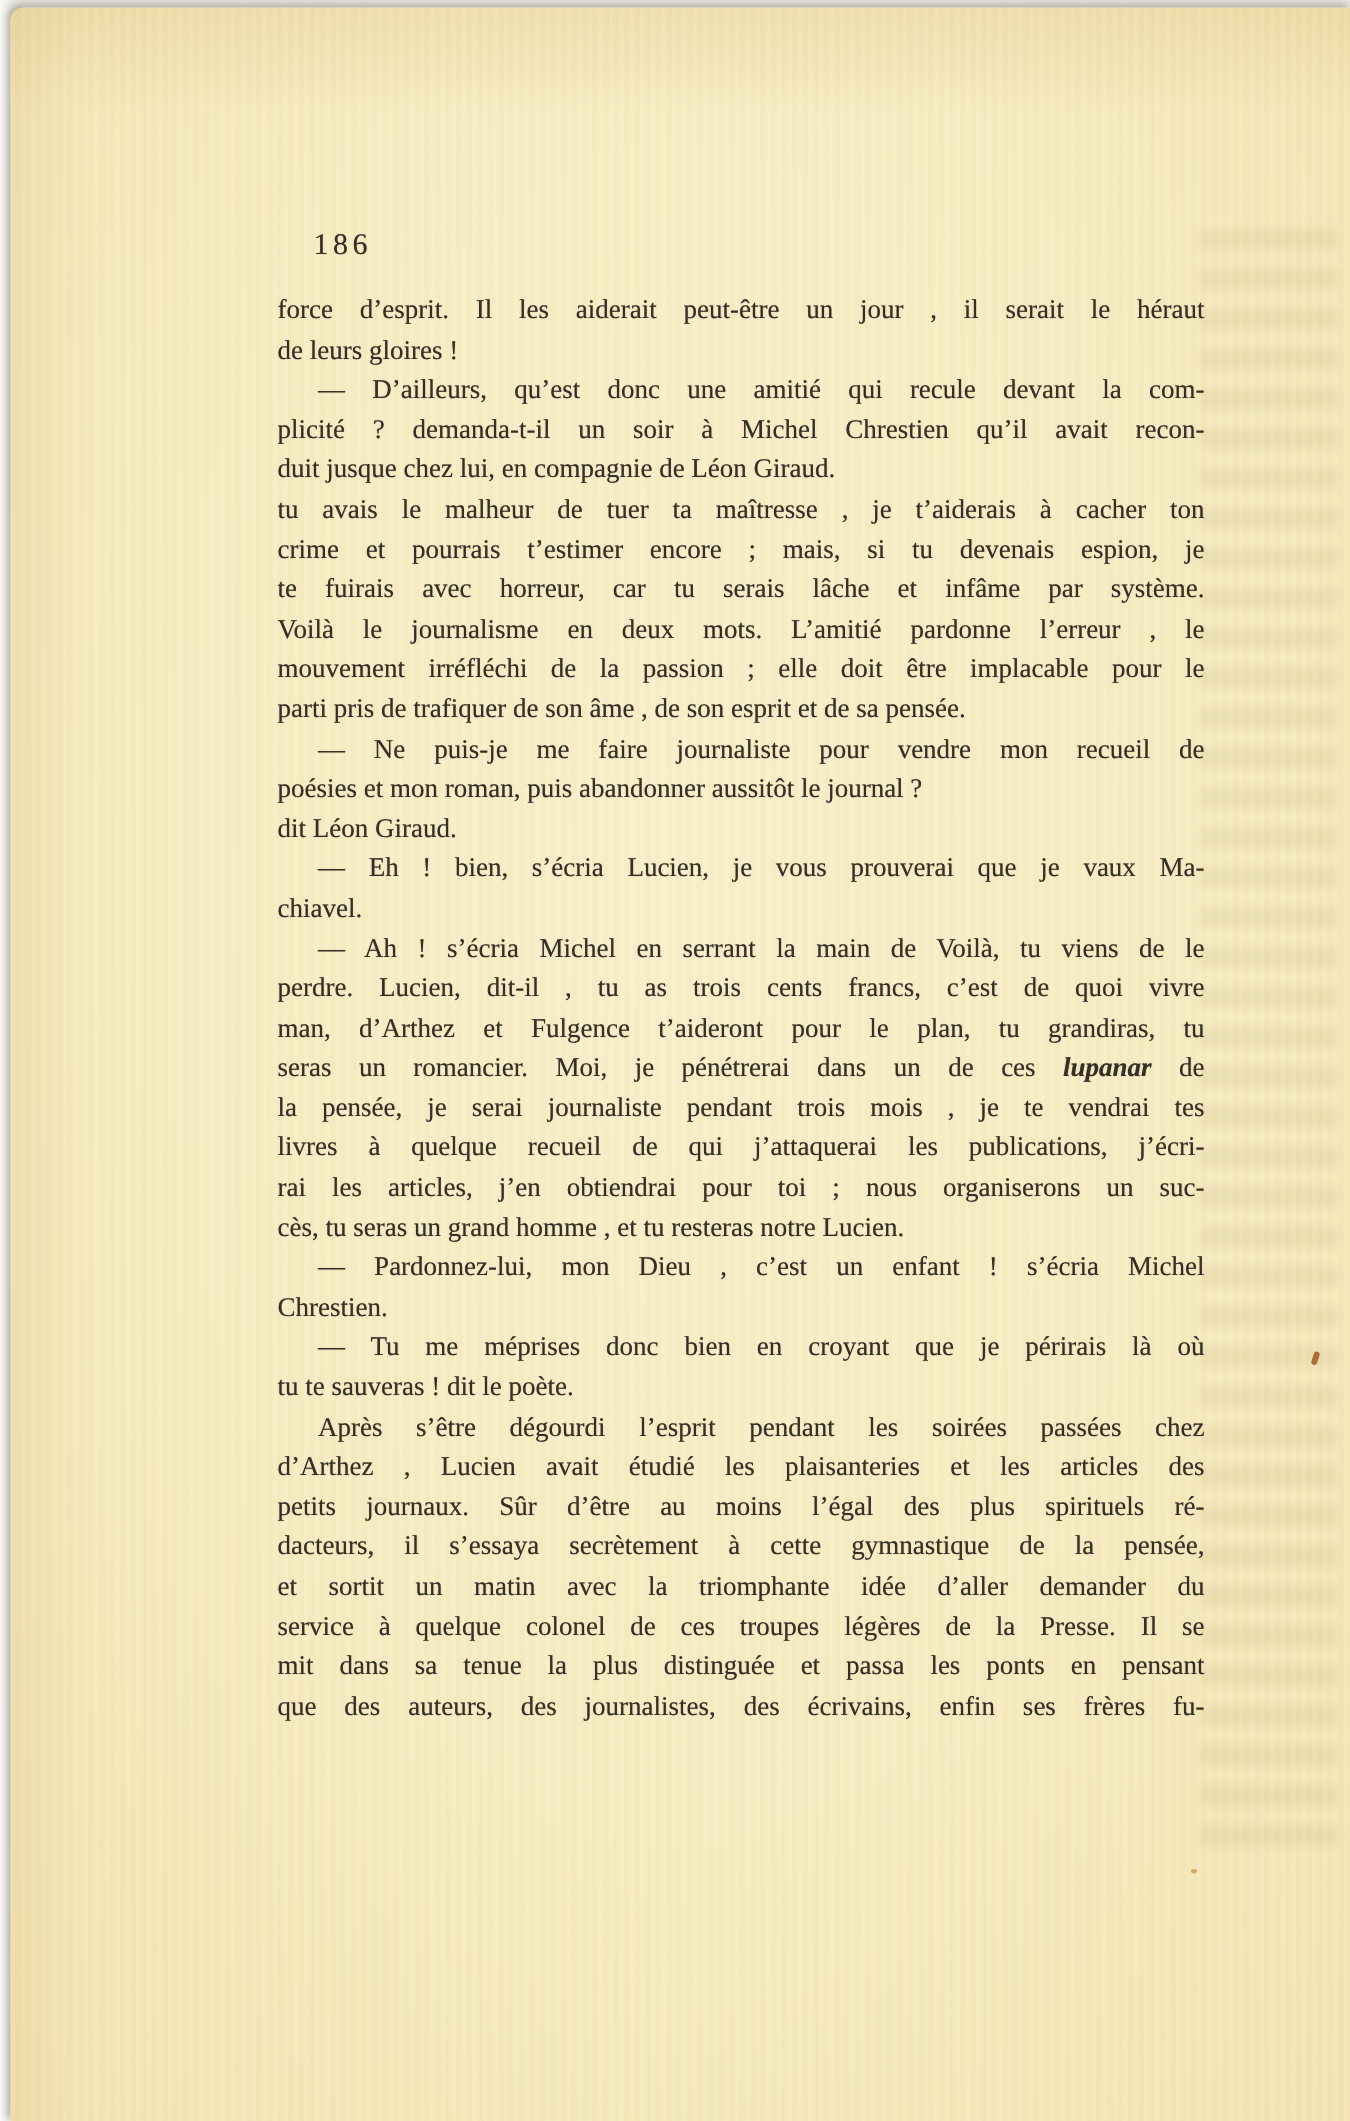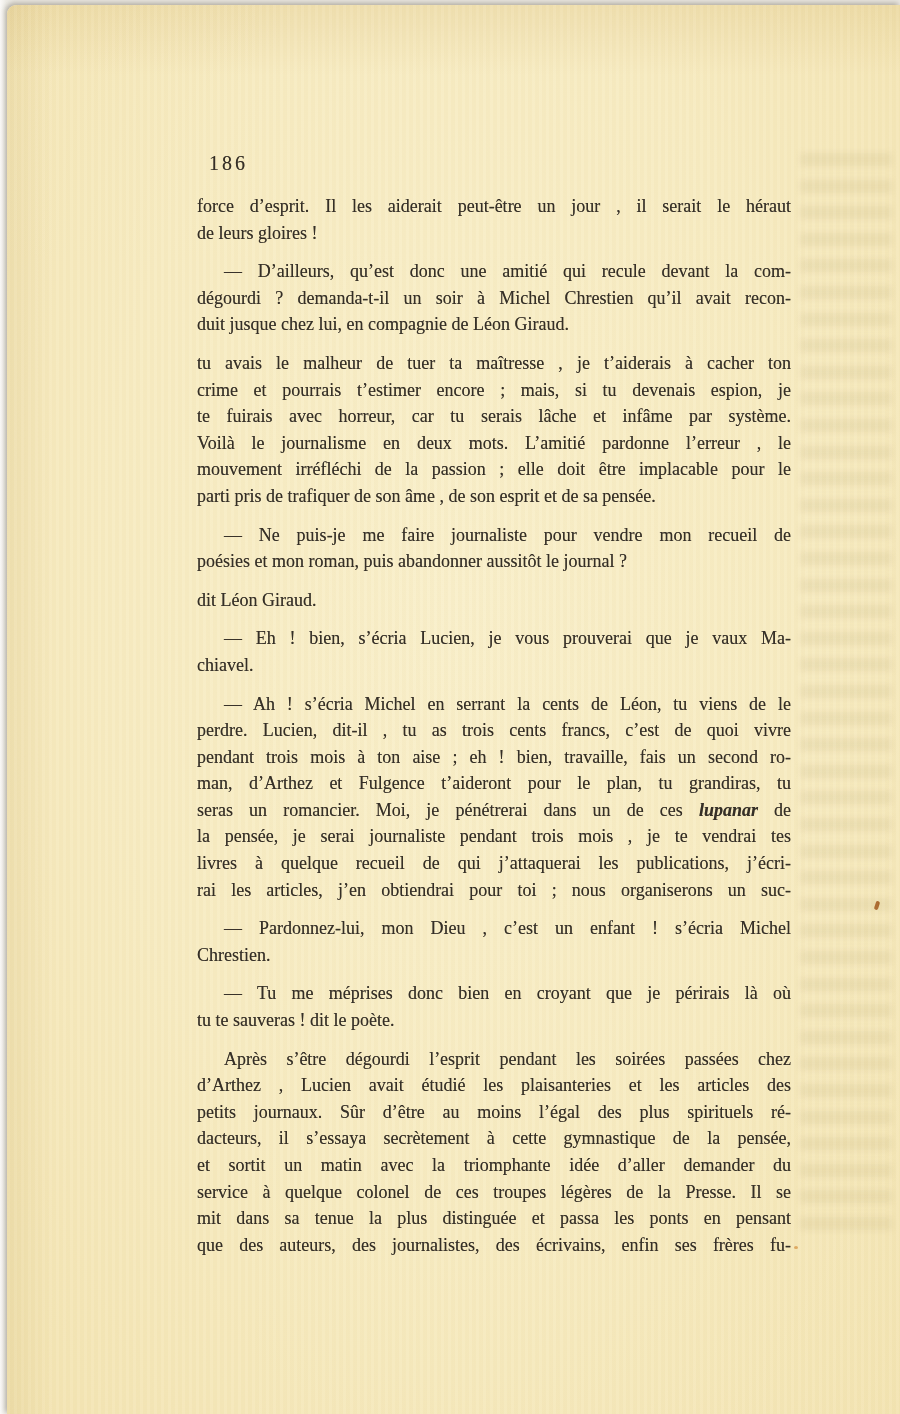--- a/index.html
+++ b/index.html
@@ -46,21 +46,21 @@
   .running-head {
     position:relative; height:20px; 
     font-weight:700; font-size:14px; letter-spacing:3px; word-spacing:5px;
     color:#3a342b; white-space:nowrap;
   }
   .page-number {
     position:absolute; left:24px; top:-3px;
     font-weight:400; font-size:20px; letter-spacing:3px; color:#352f27;
   }
   .body-text { margin-top:18px; font-size:18px; }
-  .paragraph { margin:12px; }
+  .paragraph { margin:0; }
   .line {
     line-height:26.6px; height:26.6px;
     text-align:justify; text-align-last:justify;
     white-space:normal; overflow:visible;
   }
   .line.last { text-align-last:left;font-family:Liberation Serif, serif; }
   .line.indent { text-indent:27px; }
   .em { font-style:italic;font-weight:bold; }
 </style>
 </head>
@@ -76,21 +76,21 @@
   <div class="running-head">
     <span class="page-number">186</span>
   </div>
   <div class="body-text" id="text-body">
       <div class="paragraph">
         <div class="line">force d’esprit. Il les aiderait peut-être un jour , il serait le héraut</div>
         <div class="line last">de leurs gloires !</div>
       </div>
       <div class="paragraph">
         <div class="line indent">— D’ailleurs, qu’est donc une amitié qui recule devant la com-</div>
-        <div class="line">dégourdi ? demanda-t-il un soir à Michel Chrestien qu’il avait recon-</div>
+        <div class="line">plicité ? demanda-t-il un soir à Michel Chrestien qu’il avait recon-</div>
         <div class="line last">duit jusque chez lui, en compagnie de Léon Giraud.</div>
       </div>
       <div class="paragraph">
         <div class="line">tu avais le malheur de tuer ta maîtresse , je t’aiderais à cacher ton</div>
         <div class="line">crime et pourrais t’estimer encore ; mais, si tu devenais espion, je</div>
         <div class="line">te fuirais avec horreur, car tu serais lâche et infâme par système.</div>
         <div class="line">Voilà le journalisme en deux mots. L’amitié pardonne l’erreur , le</div>
         <div class="line">mouvement irréfléchi de la passion ; elle doit être implacable pour le</div>
         <div class="line last">parti pris de trafiquer de son âme , de son esprit et de sa pensée.</div>
       </div>
@@ -99,28 +99,28 @@
         <div class="line last">poésies et mon roman, puis abandonner aussitôt le journal ?</div>
       </div>
       <div class="paragraph">
         <div class="line last">dit Léon Giraud.</div>
       </div>
       <div class="paragraph">
         <div class="line indent">— Eh ! bien, s’écria Lucien, je vous prouverai que je vaux Ma-</div>
         <div class="line last">chiavel.</div>
       </div>
       <div class="paragraph">
-        <div class="line indent">— Ah ! s’écria Michel en serrant la cents de Léon, tu viens de le</div>
+        <div class="line indent">— Ah ! s’écria Michel en serrant la main de Voilà, tu viens de le</div>
         <div class="line">perdre. Lucien, dit-il , tu as trois cents francs, c’est de quoi vivre</div>
-        <div class="line">pendant trois mois à ton aise ; eh ! bien, travaille, fais un second ro-</div>
         <div class="line">man, d’Arthez et Fulgence t’aideront pour le plan, tu grandiras, tu</div>
         <div class="line"><span>seras un romancier. Moi, je pénétrerai dans un de ces </span><span class="em">lupanar</span><span> de</span></div>
         <div class="line">la pensée, je serai journaliste pendant trois mois , je te vendrai tes</div>
         <div class="line">livres à quelque recueil de qui j’attaquerai les publications, j’écri-</div>
         <div class="line">rai les articles, j’en obtiendrai pour toi ; nous organiserons un suc-</div>
+        <div class="line last">cès, tu seras un grand homme , et tu resteras notre Lucien.</div>
       </div>
       <div class="paragraph">
         <div class="line indent">— Pardonnez-lui, mon Dieu , c’est un enfant ! s’écria Michel</div>
         <div class="line last">Chrestien.</div>
       </div>
       <div class="paragraph">
         <div class="line indent">— Tu me méprises donc bien en croyant que je périrais là où</div>
         <div class="line last">tu te sauveras ! dit le poète.</div>
       </div>
       <div class="paragraph">

